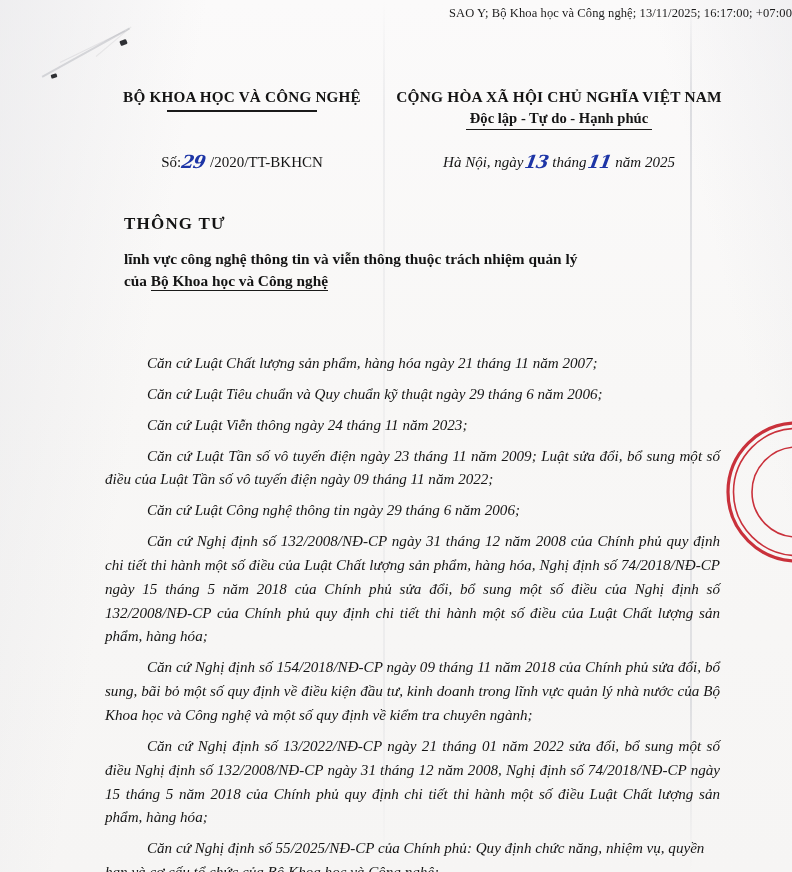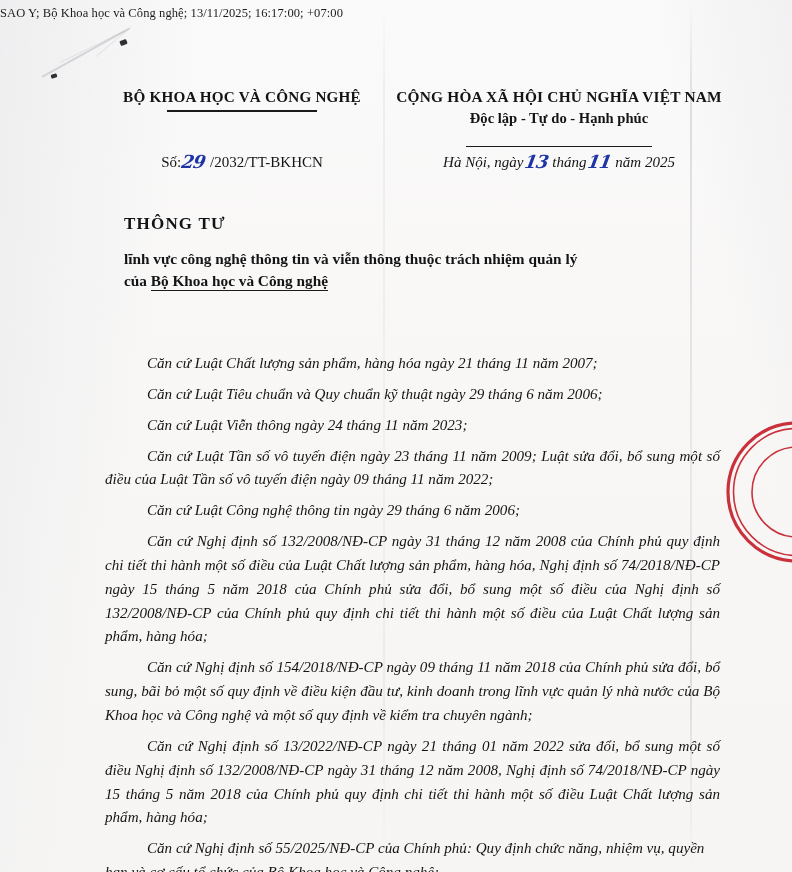--- a/index.html
+++ b/index.html
@@ -59,21 +59,21 @@
   }
   .speck-1 { left: 120px; top: 40px; width: 7px;  height: 5px;  transform: rotate(-22deg); }
   .speck-2 { left: 51px;  top: 74px; width: 6px;  height: 4px;  transform: rotate(-18deg); }
 
   
   .cert-line {
     position: absolute;
     top: 6px;
     left: 0;
     right: 0;
-    text-align: left;
+    text-align: right;
     font-size: 12.5px;
     letter-spacing: .1px;
     color: #1b1b1b;
     white-space: nowrap;
   }
 
   
   .masthead {
     position: absolute;
     top: 88px;
@@ -93,21 +93,21 @@
     line-height: 1.18;
     white-space: nowrap;
   }
   .nation-name { font-size: 15.4px; text-align: center; }
   .motto {
     font-weight: bold;
     font-size: 14.6px;
     margin-top: 4px;
     display: inline-block;
     border-bottom: 1.4px solid #1a1a1a;
-    padding: 0 4px 18px 4px;
+    padding: 0 4px 1px 4px;
     line-height: 1.2;
   }
   .rule-short {
     width: 150px;
     height: 1.6px;
     background: #1a1a1a;
     margin: 4px auto 0 auto;
   }
 
   
@@ -225,21 +225,21 @@
     </div>
     <div class="mast-right">
       <div class="nation-name">CỘNG HÒA XÃ HỘI CHỦ NGHĨA VIỆT NAM</div>
       <div class="motto">Độc lập - Tự do - Hạnh phúc</div>
     </div>
   </div>
 
   <div class="numrow">
     <div class="doc-number">
       <span>Số:</span><span class="ink">29</span>
-      <span>/2032/TT-BKHCN</span>
+      <span>/2020/TT-BKHCN</span>
     </div>
     <div class="doc-date">
       <span>Hà Nội, ngày</span><span class="ink">13</span>
       <span>tháng</span><span class="ink">11</span>
       <span>năm 2025</span>
     </div>
   </div>
 
   <div class="title-block">
     <div class="doc-kind">THÔNG TƯ</div>

